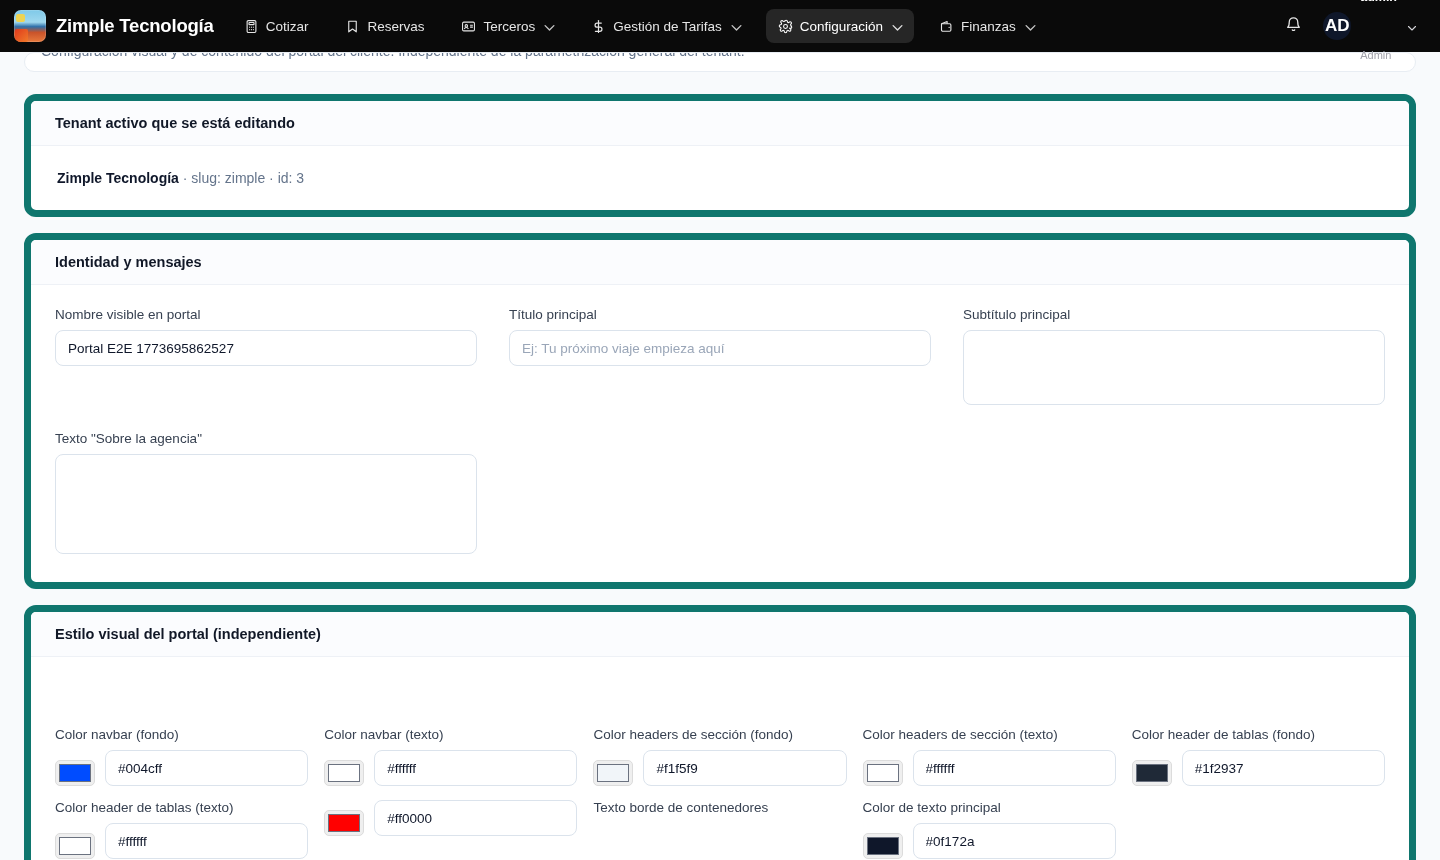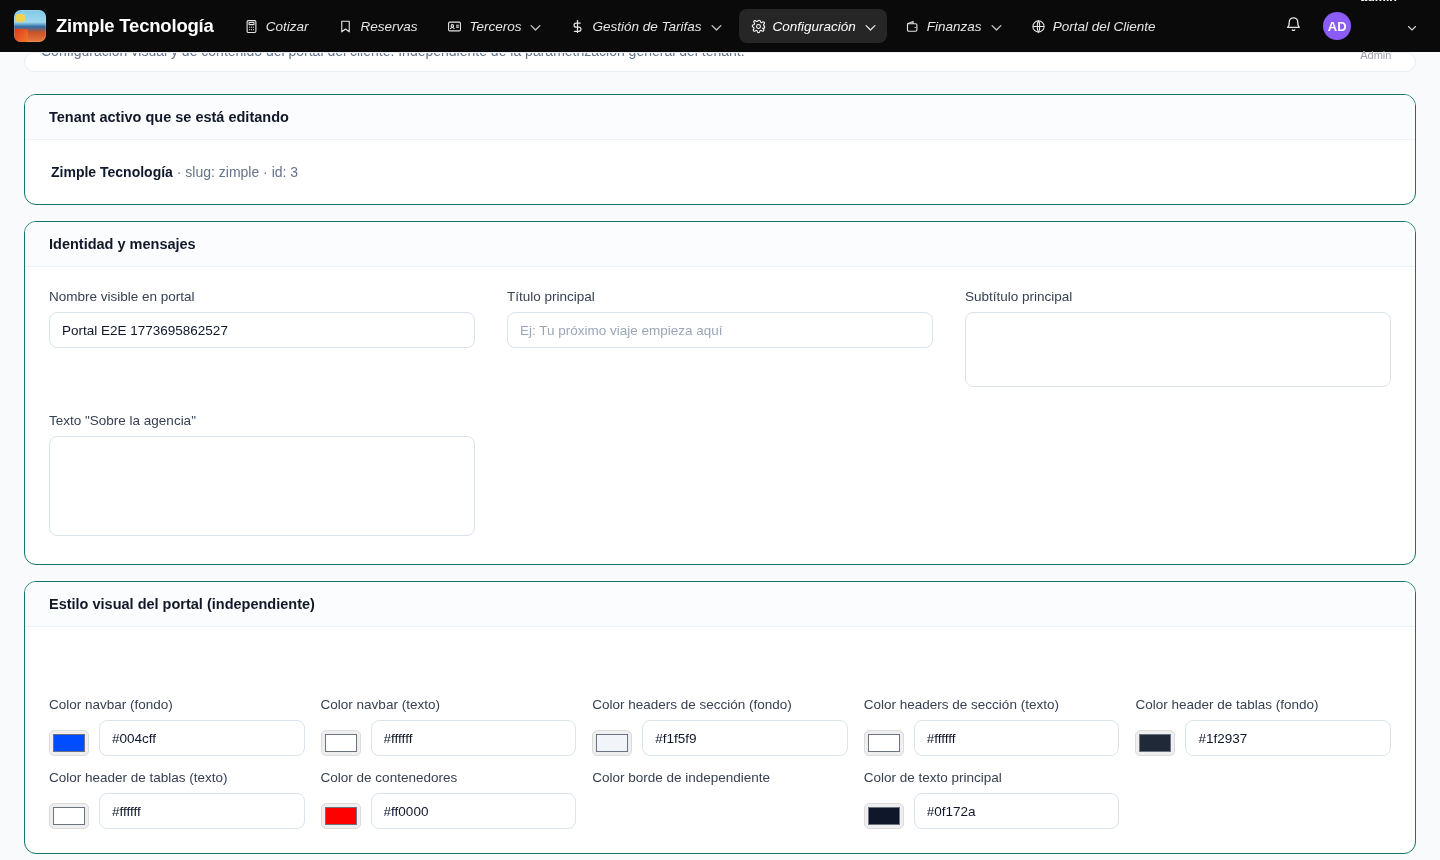--- a/index.html
+++ b/index.html
@@ -32,55 +32,55 @@
     background: #f2d44a; border-radius: 2px; opacity: .95;
   }
   .brand-logo::after {
     content: ""; position: absolute; left: 1px; bottom: 0px; width: 13px; height: 13px;
     background: linear-gradient(135deg, #e03a1c, #f07a2a); border-radius: 2px;
   }
   .brand-name {
     color: #ffffff; font-size: 18.5px; font-weight: 700; letter-spacing: -0.2px;
     white-space: nowrap;
   }
-  .nav-items { display: flex; gap: 6px; flex: none; font-style: italic; }
+  .nav-items { display: flex; gap: 13px; flex: none; }
   .nav-item {
     display: flex; align-items: center; gap: 7px;
     height: 34px; padding: 0 12px; border-radius: 8px;
     color: #e5e5e5; font-size: 13.5px; white-space: nowrap;
     cursor: pointer; user-select: none;
   }
   .nav-item.active { background: #262626; color: #ffffff; }
   .nav-item svg { width: 15px; height: 15px; flex: none; display: block; }
   .nav-item .chev { width: 12px; height: 12px; opacity: .85; }
   .nav-right { margin-left: auto; display: flex; align-items: center; gap: 12px; padding-right: 4px; }
   .bell { width: 30px; height: 30px; display: flex; align-items: center; justify-content: center;
           color: #e5e5e5; border-radius: 8px; cursor: pointer; }
   .bell svg { width: 17px; height: 17px; }
   .user-block { display: flex; align-items: center; gap: 9px; cursor: pointer; padding: 3px 4px 3px 3px; border-radius: 8px; }
   .avatar {
-    width: 28px; height: 28px; border-radius: 50%; background: #8b5cf6;
-    color: #fff; font-size: 13px; font-weight: 600;
+    width: 28px; height: 28px; border-radius: 50%; background: #0f172a;
+    color: #fff; font-size: 17px; font-weight: 600;
     display: flex; align-items: center; justify-content: center; flex: none;
   }
   .user-meta { display: flex; flex-direction: column; line-height: 1.15; gap: 45px; }
   .user-name { color: #ffffff; font-size: 12.5px; font-weight: 600; }
   .user-role { color: #a1a1aa; font-size: 11px; }
   .user-chev { width: 12px; height: 12px; color: #d4d4d8; }
 
   
   .page {
     width: 1440px; height: 808px; overflow: hidden;
     background: #f8fafc;
     padding: 0 24px;
     position: relative;
   }
   .card {
     background: #ffffff;
-    border: 1px solid #0f766e;
+    border: 7px solid #0f766e;
     border-radius: 12px;
     margin-bottom: 16px;
     overflow: hidden;
   }
   .card-hdr {
     background: #fbfcfe;
     border-bottom: 1px solid #eef1f6;
     padding: 14px 24px;
     font-size: 14.5px; font-weight: 700; color: #111827;
   }
@@ -223,30 +223,20 @@
         </svg>
       </span>
       <span>Finanzas</span>
       <span class="chev">
         <svg viewBox="0 0 24 24" fill="none" stroke="currentColor" stroke-width="2.2" stroke-linecap="round" stroke-linejoin="round">
             <path d="M5 9l7 7 7-7"></path>
           </svg>
       </span>
     </div>
 
-    <div class="nav-item">
-      <span>
-        <svg viewBox="0 0 24 24" fill="none" stroke="currentColor" stroke-width="1.7">
-          <circle cx="12" cy="12" r="9"></circle>
-            <path d="M3 12h18"></path>
-            <path d="M12 3c2.6 2.8 2.6 15.2 0 18C9.4 18.2 9.4 5.8 12 3z"></path>
-        </svg>
-      </span>
-      <span>Portal del Cliente</span>
-    </div>
 
   </div>
 
   <div class="nav-right">
     <div class="bell">
       <span>
         <svg viewBox="0 0 24 24" fill="none" stroke="currentColor" stroke-width="1.8" stroke-linecap="round" stroke-linejoin="round">
           <path d="M18 8.5a6 6 0 10-12 0c0 6-2.2 7.5-2.2 7.5h16.4S18 14.5 18 8.5z"></path>
           <path d="M13.7 19.5a2 2 0 01-3.4 0"></path>
         </svg>
@@ -368,30 +358,29 @@
           <div class="color-field">
             <label class="field-label">Color header de tablas (texto)</label>
             <div class="color-row">
               <span class="swatch">
                 <span class="swatch-inner" style="background: rgb(255, 255, 255);"></span>
               </span>
               <input type="text" class="inp" value="#ffffff" style="">
             </div>
           </div>
           <div class="color-field">
-            <label class="field-label">Color de contenedores</label>
             <div class="color-row">
               <span class="swatch">
                 <span class="swatch-inner" style="background: rgb(255, 0, 0);"></span>
               </span>
               <input type="text" class="inp" value="#ff0000" style="">
             </div>
           </div>
           <div class="color-field">
-            <label class="field-label">Color borde de independiente</label>
+            <label class="field-label">Texto borde de contenedores</label>
           </div>
           <div class="color-field">
             <label class="field-label">Color de texto principal</label>
             <div class="color-row">
               <span class="swatch">
                 <span class="swatch-inner" style="background: rgb(15, 23, 42);"></span>
               </span>
               <input type="text" class="inp" value="#0f172a" style="">
             </div>
           </div>

